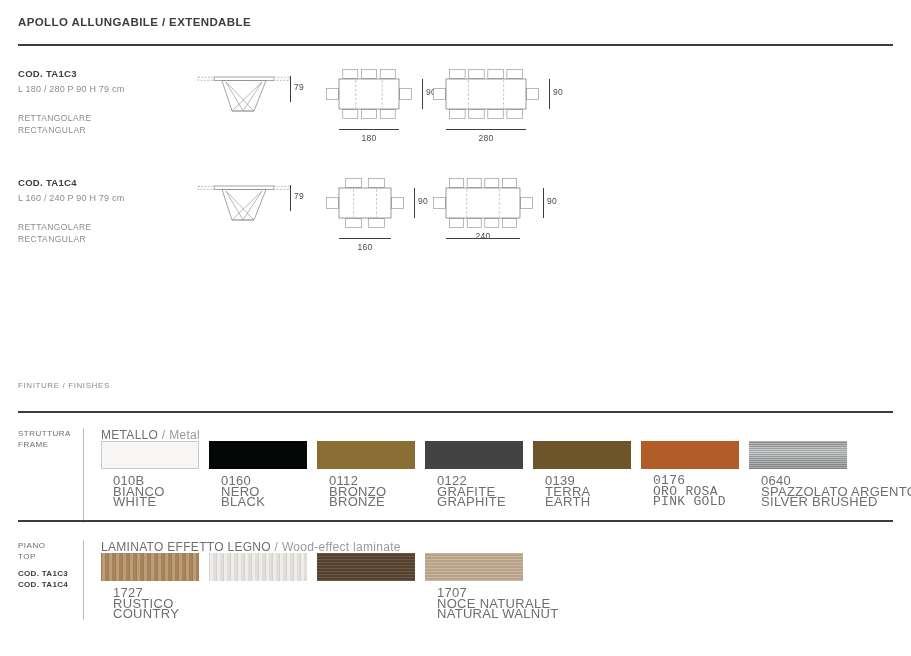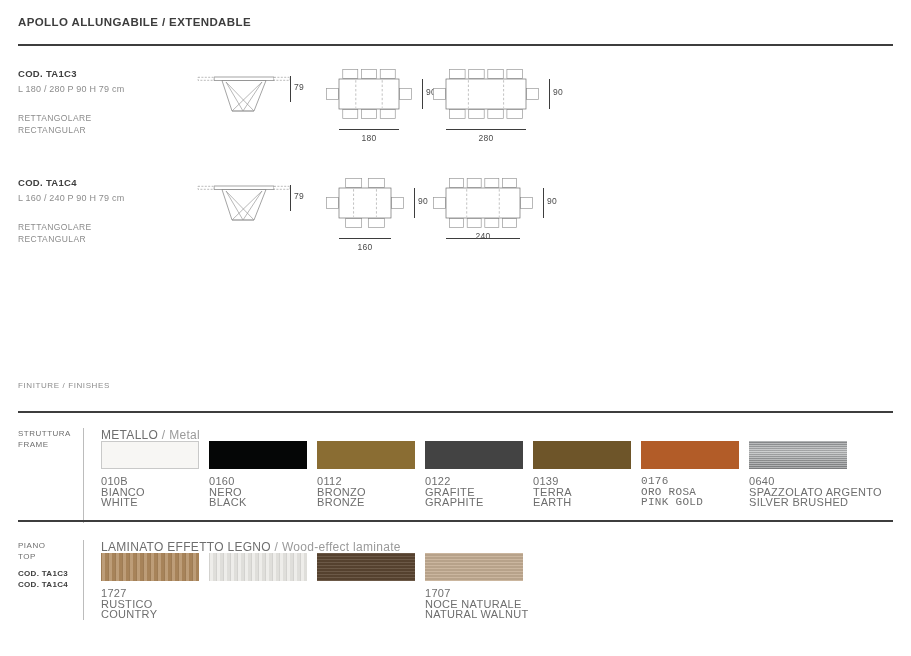--- a/index.html
+++ b/index.html
@@ -95,22 +95,22 @@
   .fin-subhead .en { color:#9a9a9a; }
 
   .swatches { position:absolute; left:101px; }
   .swatch-cell { position:absolute; top:0; width:108px; }
   .swatch {
     width:98px; height:28px; display:block;
   }
   .swatch.wood { width:98px; height:28px; }
   .swatch.bordered { border:1px solid #c9c9c9; }
   .sw-text {
-    margin-top:7px; font-size:11px; line-height:10.5px;
-    letter-spacing:0.3px; color:#6e6e6e; white-space:nowrap;
+    margin-top:7px; font-size:13px; line-height:10.5px;
+    letter-spacing:0.3px; color:#6e6e6e; white-space:nowrap;margin-left:12px;
   }
   .sw-code { color:#6e6e6e; }
 </style>
 </head>
 <body>
 
 <div class="page-title">APOLLO ALLUNGABILE / EXTENDABLE</div>
 <div class="rule top"></div>
 
 <div class="product-row prow-1" id="prow0">

